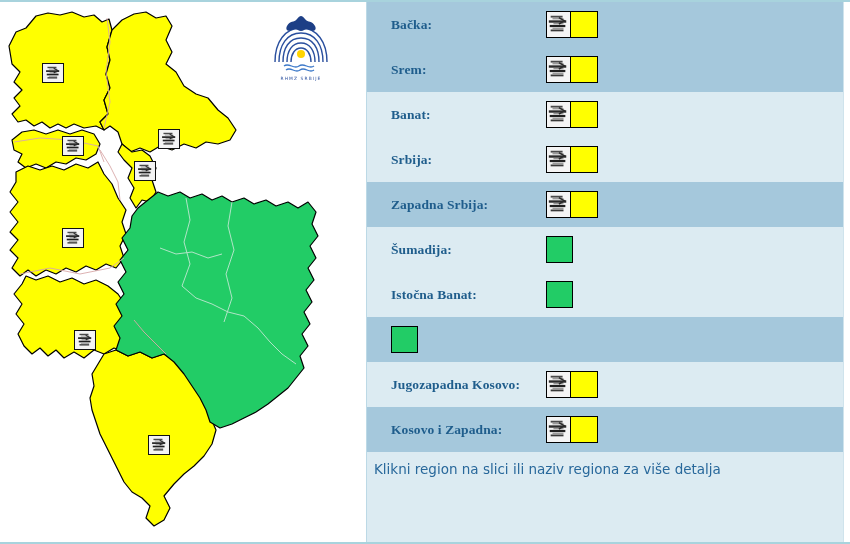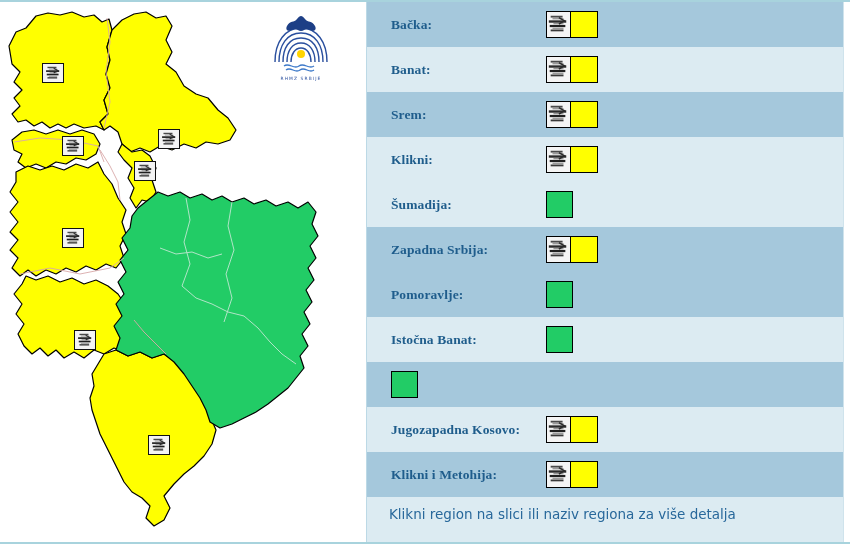--- a/index.html
+++ b/index.html
@@ -126,21 +126,21 @@
     flex: 0 0 auto;
   }
   .warn-icon + .color-swatch { border-left: 0; }
 
   
   .footer-row {
     display: flex;
     align-items: center;
     height: 33px;
     box-sizing: border-box;
-    padding-left: 22px;
+    padding-left: 7px;
     background: #dcebf2;
   }
   .footer-text {
     font-size: 13.5px;
     font-weight: normal;
     color: #28689b;
     white-space: nowrap;
   }
 </style>
 </head>
@@ -374,20 +374,41 @@
                   <rect x="3" y="14" width="17" height="2.4" fill="#1f1f1f"></rect>
                   <rect x="6" y="17" width="12" height="1.5" fill="#9a9a9a"></rect>
                   <rect x="4" y="19" width="14" height="2.0" fill="#3a3a3a"></rect>
                 </g>
                 <path d="M13,6 L19,9.5 L13,13" fill="none" stroke="#2b2b2b" stroke-width="1.6"></path>
               </svg>
             </span>
             <span class="color-swatch" style="background: rgb(255, 255, 0);"></span>
           </span>
         </div>
+        <div class="region-row odd">
+          <span class="region-name">Srem:</span>
+          <span class="swatch-group">
+            <span class="warn-icon">
+              <svg width="22" height="24" viewBox="0 0 24 26">
+                <rect x="0" y="0" width="24" height="26" fill="#f4f4f4"></rect>
+                <g fill="#4a4a4a">
+                  <rect x="4" y="4" width="13" height="2.0"></rect>
+                  <rect x="6" y="6.6" width="12" height="1.3" fill="#8d8d8d"></rect>
+                  <rect x="2" y="9" width="19" height="2.6" fill="#2b2b2b"></rect>
+                  <rect x="7" y="12" width="11" height="1.3" fill="#8d8d8d"></rect>
+                  <rect x="3" y="14" width="17" height="2.4" fill="#1f1f1f"></rect>
+                  <rect x="6" y="17" width="12" height="1.5" fill="#9a9a9a"></rect>
+                  <rect x="4" y="19" width="14" height="2.0" fill="#3a3a3a"></rect>
+                </g>
+                <path d="M13,6 L19,9.5 L13,13" fill="none" stroke="#2b2b2b" stroke-width="1.6"></path>
+              </svg>
+            </span>
+            <span class="color-swatch" style="background: rgb(255, 255, 0);"></span>
+          </span>
+        </div>
         <div class="region-row even">
           <span class="region-name">Banat:</span>
           <span class="swatch-group">
             <span class="warn-icon">
               <svg width="22" height="24" viewBox="0 0 24 26">
                 <rect x="0" y="0" width="24" height="26" fill="#f4f4f4"></rect>
                 <g fill="#4a4a4a">
                   <rect x="4" y="4" width="13" height="2.0"></rect>
                   <rect x="6" y="6.6" width="12" height="1.3" fill="#8d8d8d"></rect>
                   <rect x="2" y="9" width="19" height="2.6" fill="#2b2b2b"></rect>
@@ -395,43 +416,43 @@
                   <rect x="3" y="14" width="17" height="2.4" fill="#1f1f1f"></rect>
                   <rect x="6" y="17" width="12" height="1.5" fill="#9a9a9a"></rect>
                   <rect x="4" y="19" width="14" height="2.0" fill="#3a3a3a"></rect>
                 </g>
                 <path d="M13,6 L19,9.5 L13,13" fill="none" stroke="#2b2b2b" stroke-width="1.6"></path>
               </svg>
             </span>
             <span class="color-swatch" style="background: rgb(255, 255, 0);"></span>
           </span>
         </div>
+        <div class="region-row even">
+          <span class="region-name">Srbija:</span>
+          <span class="swatch-group">
+            <span class="warn-icon">
+              <svg width="22" height="24" viewBox="0 0 24 26">
+                <rect x="0" y="0" width="24" height="26" fill="#f4f4f4"></rect>
+                <g fill="#4a4a4a">
+                  <rect x="4" y="4" width="13" height="2.0"></rect>
+                  <rect x="6" y="6.6" width="12" height="1.3" fill="#8d8d8d"></rect>
+                  <rect x="2" y="9" width="19" height="2.6" fill="#2b2b2b"></rect>
+                  <rect x="7" y="12" width="11" height="1.3" fill="#8d8d8d"></rect>
+                  <rect x="3" y="14" width="17" height="2.4" fill="#1f1f1f"></rect>
+                  <rect x="6" y="17" width="12" height="1.5" fill="#9a9a9a"></rect>
+                  <rect x="4" y="19" width="14" height="2.0" fill="#3a3a3a"></rect>
+                </g>
+                <path d="M13,6 L19,9.5 L13,13" fill="none" stroke="#2b2b2b" stroke-width="1.6"></path>
+              </svg>
+            </span>
+            <span class="color-swatch" style="background: rgb(255, 255, 0);"></span>
+          </span>
+        </div>
         <div class="region-row odd">
-          <span class="region-name">Srem:</span>
-          <span class="swatch-group">
-            <span class="warn-icon">
-              <svg width="22" height="24" viewBox="0 0 24 26">
-                <rect x="0" y="0" width="24" height="26" fill="#f4f4f4"></rect>
-                <g fill="#4a4a4a">
-                  <rect x="4" y="4" width="13" height="2.0"></rect>
-                  <rect x="6" y="6.6" width="12" height="1.3" fill="#8d8d8d"></rect>
-                  <rect x="2" y="9" width="19" height="2.6" fill="#2b2b2b"></rect>
-                  <rect x="7" y="12" width="11" height="1.3" fill="#8d8d8d"></rect>
-                  <rect x="3" y="14" width="17" height="2.4" fill="#1f1f1f"></rect>
-                  <rect x="6" y="17" width="12" height="1.5" fill="#9a9a9a"></rect>
-                  <rect x="4" y="19" width="14" height="2.0" fill="#3a3a3a"></rect>
-                </g>
-                <path d="M13,6 L19,9.5 L13,13" fill="none" stroke="#2b2b2b" stroke-width="1.6"></path>
-              </svg>
-            </span>
-            <span class="color-swatch" style="background: rgb(255, 255, 0);"></span>
-          </span>
-        </div>
-        <div class="region-row even">
-          <span class="region-name">Klikni:</span>
+          <span class="region-name">Zapadna Srbija:</span>
           <span class="swatch-group">
             <span class="warn-icon">
               <svg width="22" height="24" viewBox="0 0 24 26">
                 <rect x="0" y="0" width="24" height="26" fill="#f4f4f4"></rect>
                 <g fill="#4a4a4a">
                   <rect x="4" y="4" width="13" height="2.0"></rect>
                   <rect x="6" y="6.6" width="12" height="1.3" fill="#8d8d8d"></rect>
                   <rect x="2" y="9" width="19" height="2.6" fill="#2b2b2b"></rect>
                   <rect x="7" y="12" width="11" height="1.3" fill="#8d8d8d"></rect>
                   <rect x="3" y="14" width="17" height="2.4" fill="#1f1f1f"></rect>
@@ -443,47 +464,20 @@
             </span>
             <span class="color-swatch" style="background: rgb(255, 255, 0);"></span>
           </span>
         </div>
         <div class="region-row even">
           <span class="region-name">Šumadija:</span>
           <span class="swatch-group">
             <span class="color-swatch" style="background: rgb(34, 204, 102);"></span>
           </span>
         </div>
-        <div class="region-row odd">
-          <span class="region-name">Zapadna Srbija:</span>
-          <span class="swatch-group">
-            <span class="warn-icon">
-              <svg width="22" height="24" viewBox="0 0 24 26">
-                <rect x="0" y="0" width="24" height="26" fill="#f4f4f4"></rect>
-                <g fill="#4a4a4a">
-                  <rect x="4" y="4" width="13" height="2.0"></rect>
-                  <rect x="6" y="6.6" width="12" height="1.3" fill="#8d8d8d"></rect>
-                  <rect x="2" y="9" width="19" height="2.6" fill="#2b2b2b"></rect>
-                  <rect x="7" y="12" width="11" height="1.3" fill="#8d8d8d"></rect>
-                  <rect x="3" y="14" width="17" height="2.4" fill="#1f1f1f"></rect>
-                  <rect x="6" y="17" width="12" height="1.5" fill="#9a9a9a"></rect>
-                  <rect x="4" y="19" width="14" height="2.0" fill="#3a3a3a"></rect>
-                </g>
-                <path d="M13,6 L19,9.5 L13,13" fill="none" stroke="#2b2b2b" stroke-width="1.6"></path>
-              </svg>
-            </span>
-            <span class="color-swatch" style="background: rgb(255, 255, 0);"></span>
-          </span>
-        </div>
-        <div class="region-row odd">
-          <span class="region-name">Pomoravlje:</span>
-          <span class="swatch-group">
-            <span class="color-swatch" style="background: rgb(34, 204, 102);"></span>
-          </span>
-        </div>
         <div class="region-row even">
           <span class="region-name">Istočna Banat:</span>
           <span class="swatch-group">
             <span class="color-swatch" style="background: rgb(34, 204, 102);"></span>
           </span>
         </div>
         <div class="region-row odd">
           <span class="swatch-group">
             <span class="color-swatch" style="background: rgb(34, 204, 102);"></span>
           </span>
@@ -503,21 +497,21 @@
                   <rect x="6" y="17" width="12" height="1.5" fill="#9a9a9a"></rect>
                   <rect x="4" y="19" width="14" height="2.0" fill="#3a3a3a"></rect>
                 </g>
                 <path d="M13,6 L19,9.5 L13,13" fill="none" stroke="#2b2b2b" stroke-width="1.6"></path>
               </svg>
             </span>
             <span class="color-swatch" style="background: rgb(255, 255, 0);"></span>
           </span>
         </div>
         <div class="region-row odd">
-          <span class="region-name">Klikni i Metohija:</span>
+          <span class="region-name">Kosovo i Zapadna:</span>
           <span class="swatch-group">
             <span class="warn-icon">
               <svg width="22" height="24" viewBox="0 0 24 26">
                 <rect x="0" y="0" width="24" height="26" fill="#f4f4f4"></rect>
                 <g fill="#4a4a4a">
                   <rect x="4" y="4" width="13" height="2.0"></rect>
                   <rect x="6" y="6.6" width="12" height="1.3" fill="#8d8d8d"></rect>
                   <rect x="2" y="9" width="19" height="2.6" fill="#2b2b2b"></rect>
                   <rect x="7" y="12" width="11" height="1.3" fill="#8d8d8d"></rect>
                   <rect x="3" y="14" width="17" height="2.4" fill="#1f1f1f"></rect>

